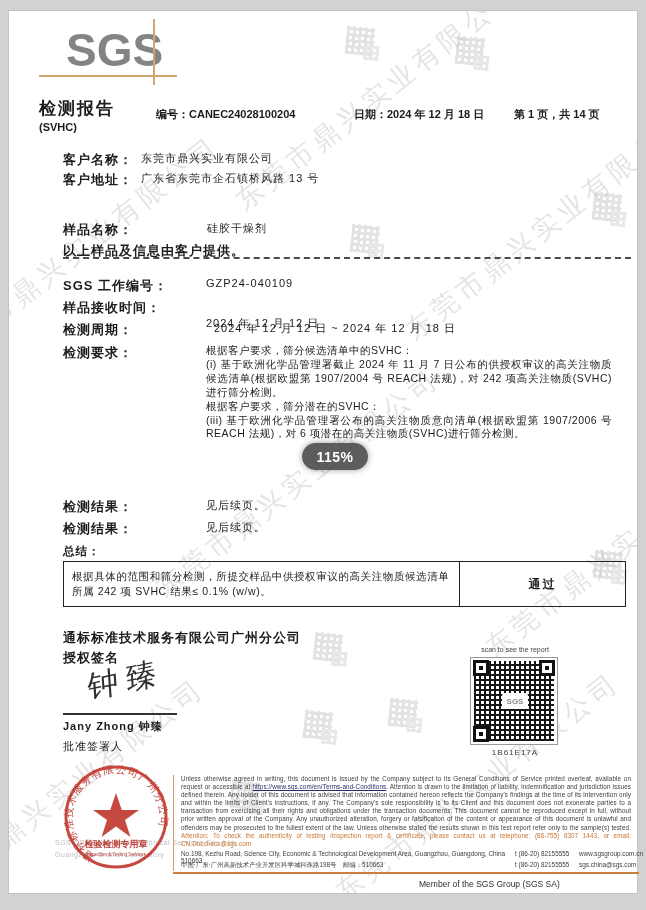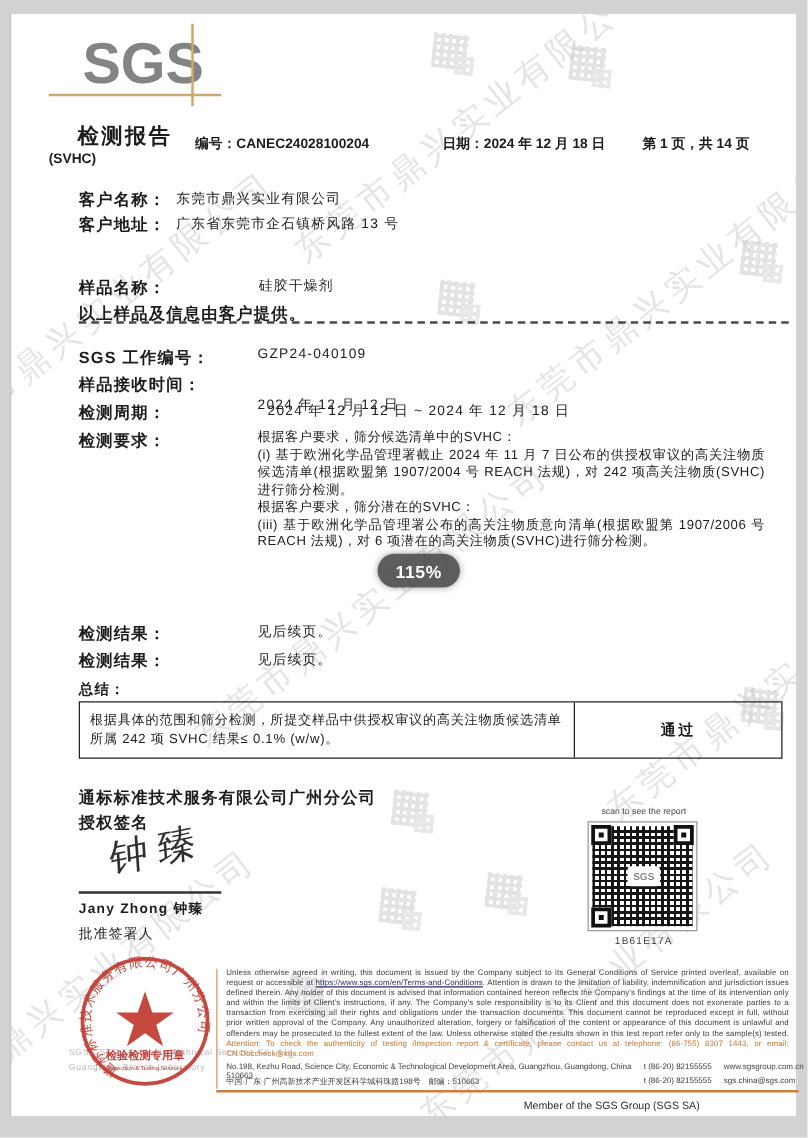--- a/index.html
+++ b/index.html
@@ -35,21 +35,21 @@
       repeating-linear-gradient(90deg,#d2d2d2 0 3px,transparent 3px 6px);
   }
   .content{position:absolute;inset:0;z-index:1;}
   
   .sgs-logo{
     left:57px;top:12px;font-size:46px;font-weight:800;color:#848484;
     letter-spacing:0px;font-family:"Liberation Sans",sans-serif;
   }
   .logo-hline{left:30px;top:64px;width:138px;height:2px;background:#d0a56e;}
   .logo-vline{left:144px;top:8px;width:2px;height:66px;background:#d0a56e;}
-  .report-title{left:30px;top:86px;font-size:17px;font-weight:700;letter-spacing:2px;margin-left:23px;}
+  .report-title{left:30px;top:86px;font-size:17px;font-weight:700;letter-spacing:2px;}
   .report-subtitle{left:30px;top:110px;font-size:11px;font-weight:700;}
   .hdr-item{top:96px;font-size:11px;font-weight:600;}
   .lbl{font-weight:600;}
   
   .row-label{font-size:13px;font-weight:600;letter-spacing:1px;}
   .row-value{font-size:11px;font-weight:500;letter-spacing:1px;}
   .dashed-sep{left:54px;top:246px;width:568px;border-top:2px dashed #4a4a4a;height:0;}
   .req-block{left:197px;top:333px;width:406px;font-size:10.5px;line-height:13.9px;letter-spacing:0.5px;text-align:justify;}
   .req-block p{margin:0;}
   

